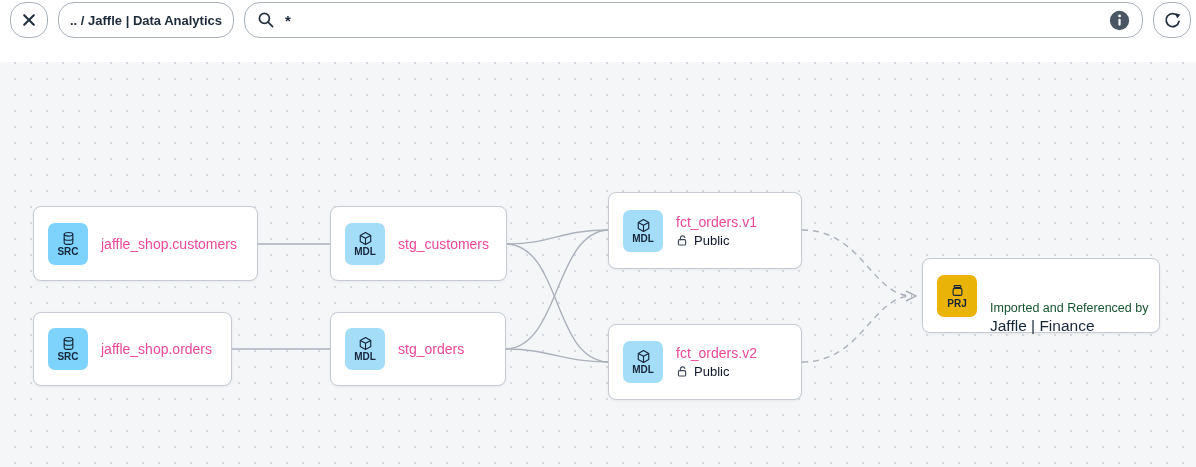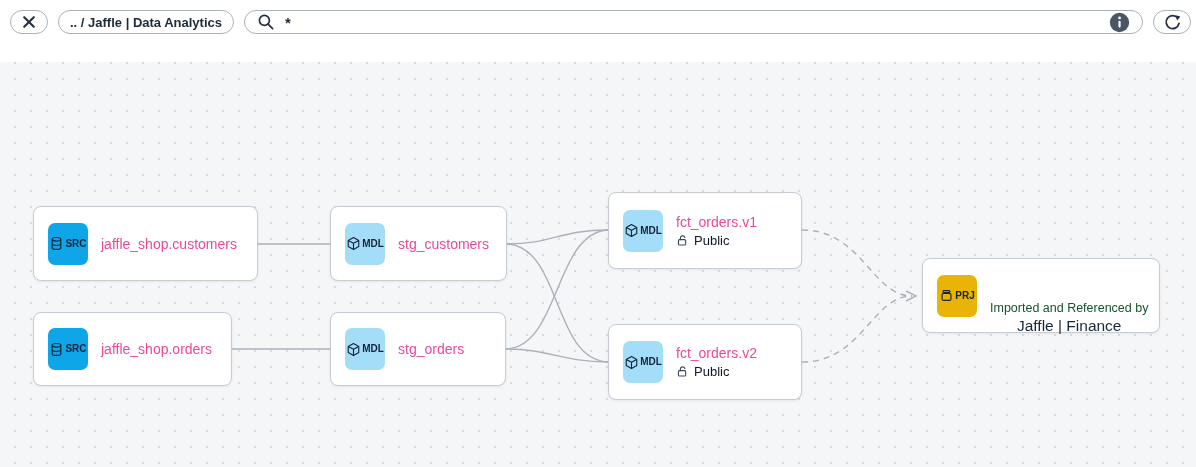--- a/index.html
+++ b/index.html
@@ -1,21 +1,21 @@
 <!DOCTYPE html>
 <html><head>
 <meta charset="utf-8">
 <style>
   * { margin:0; padding:0; box-sizing:border-box; }
   html,body { width:1196px; height:467px; overflow:hidden;
     font-family:"Liberation Sans","DejaVu Sans",sans-serif; background:#fff; }
 
   
   .topbar { position:absolute; left:0; top:0; width:1196px; height:62px; background:#ffffff; }
-  .pill { position:absolute; top:10px; height:24px; background:#fff; border:1px solid #A9B1BB;
+  .pill { position:absolute; top:2px; height:36px; background:#fff; border:1px solid #A9B1BB;
     border-radius:16px; display:flex; align-items:center; justify-content:center; }
   .btn-close   { left:10px;  width:38px;  cursor:pointer; }
   .breadcrumb  { left:58px;  width:176px; font-size:13px; font-weight:600; color:#1C2A39; }
   .searchbox   { left:244px; width:899px; justify-content:flex-start; padding:0 12px; }
   .btn-refresh { left:1153px; width:38px; cursor:pointer; }
   .searchbox input { border:none; outline:none; flex:1; font-size:15px; font-weight:600;
     color:#1C2A39; background:transparent; margin-left:10px;
     font-family:"Liberation Sans","DejaVu Sans",sans-serif; }
   .info-wrap { width:21px; height:21px; flex:0 0 auto; cursor:pointer; }
 
@@ -25,31 +25,31 @@
     background-size:16px 16px; background-position:7px 9px; }
   svg.edges { position:absolute; left:0; top:0; width:1196px; height:405px; }
   svg.edges path { fill:none; stroke:#ABB1BB; stroke-width:1.4; }
   svg.edges path.dashed { stroke-dasharray:6 5; }
 
   
   .node { position:absolute; background:#fff; border:1px solid #C6CBD3; border-radius:8px;
     box-shadow:0 1px 3px rgba(30,40,60,.07); display:flex; align-items:center;
     padding:0 14px; gap:13px; cursor:pointer; }
   .badge { width:40px; height:42px; border-radius:7px; flex:0 0 auto;
-    display:flex; flex-direction:row; align-items:center; justify-content:center; gap:1px; }
-  .badge-src { background:#0ea5e9; }
+    display:flex; flex-direction:column; align-items:center; justify-content:center; gap:1px; }
+  .badge-src { background:#7dd3fc; }
   .badge-mdl { background:#A4DDF8; }
   .badge-prj { background:#eab308; }
   .badge span { font-size:10px; font-weight:600; color:#15253A; line-height:1; }
   .badge svg { display:block; }
   .node-label { font-size:14px; color:#ec4899; white-space:nowrap; }
   .node-sub { display:flex; align-items:center; gap:5px; margin-top:3px;
     font-size:13px; color:#0f172a; }
   .prj-sub { font-size:12.5px; color:#14532d; white-space:nowrap;margin-top:44px; }
-  .prj-main { font-size:15.5px; color:#17273A; margin-top:2px; white-space:nowrap;text-align:center; }
+  .prj-main { font-size:15.5px; color:#17273A; margin-top:2px; white-space:nowrap; }
 </style>
 </head>
 <body>
 
 <div class="topbar">
 
   <div class="pill btn-close">
     <svg width="14" height="14" viewBox="0 0 14 14">
       <path d="M2.2 2.2 L11.8 11.8 M11.8 2.2 L2.2 11.8" stroke="#26313F" stroke-width="2.1" stroke-linecap="round"></path>
     </svg>

